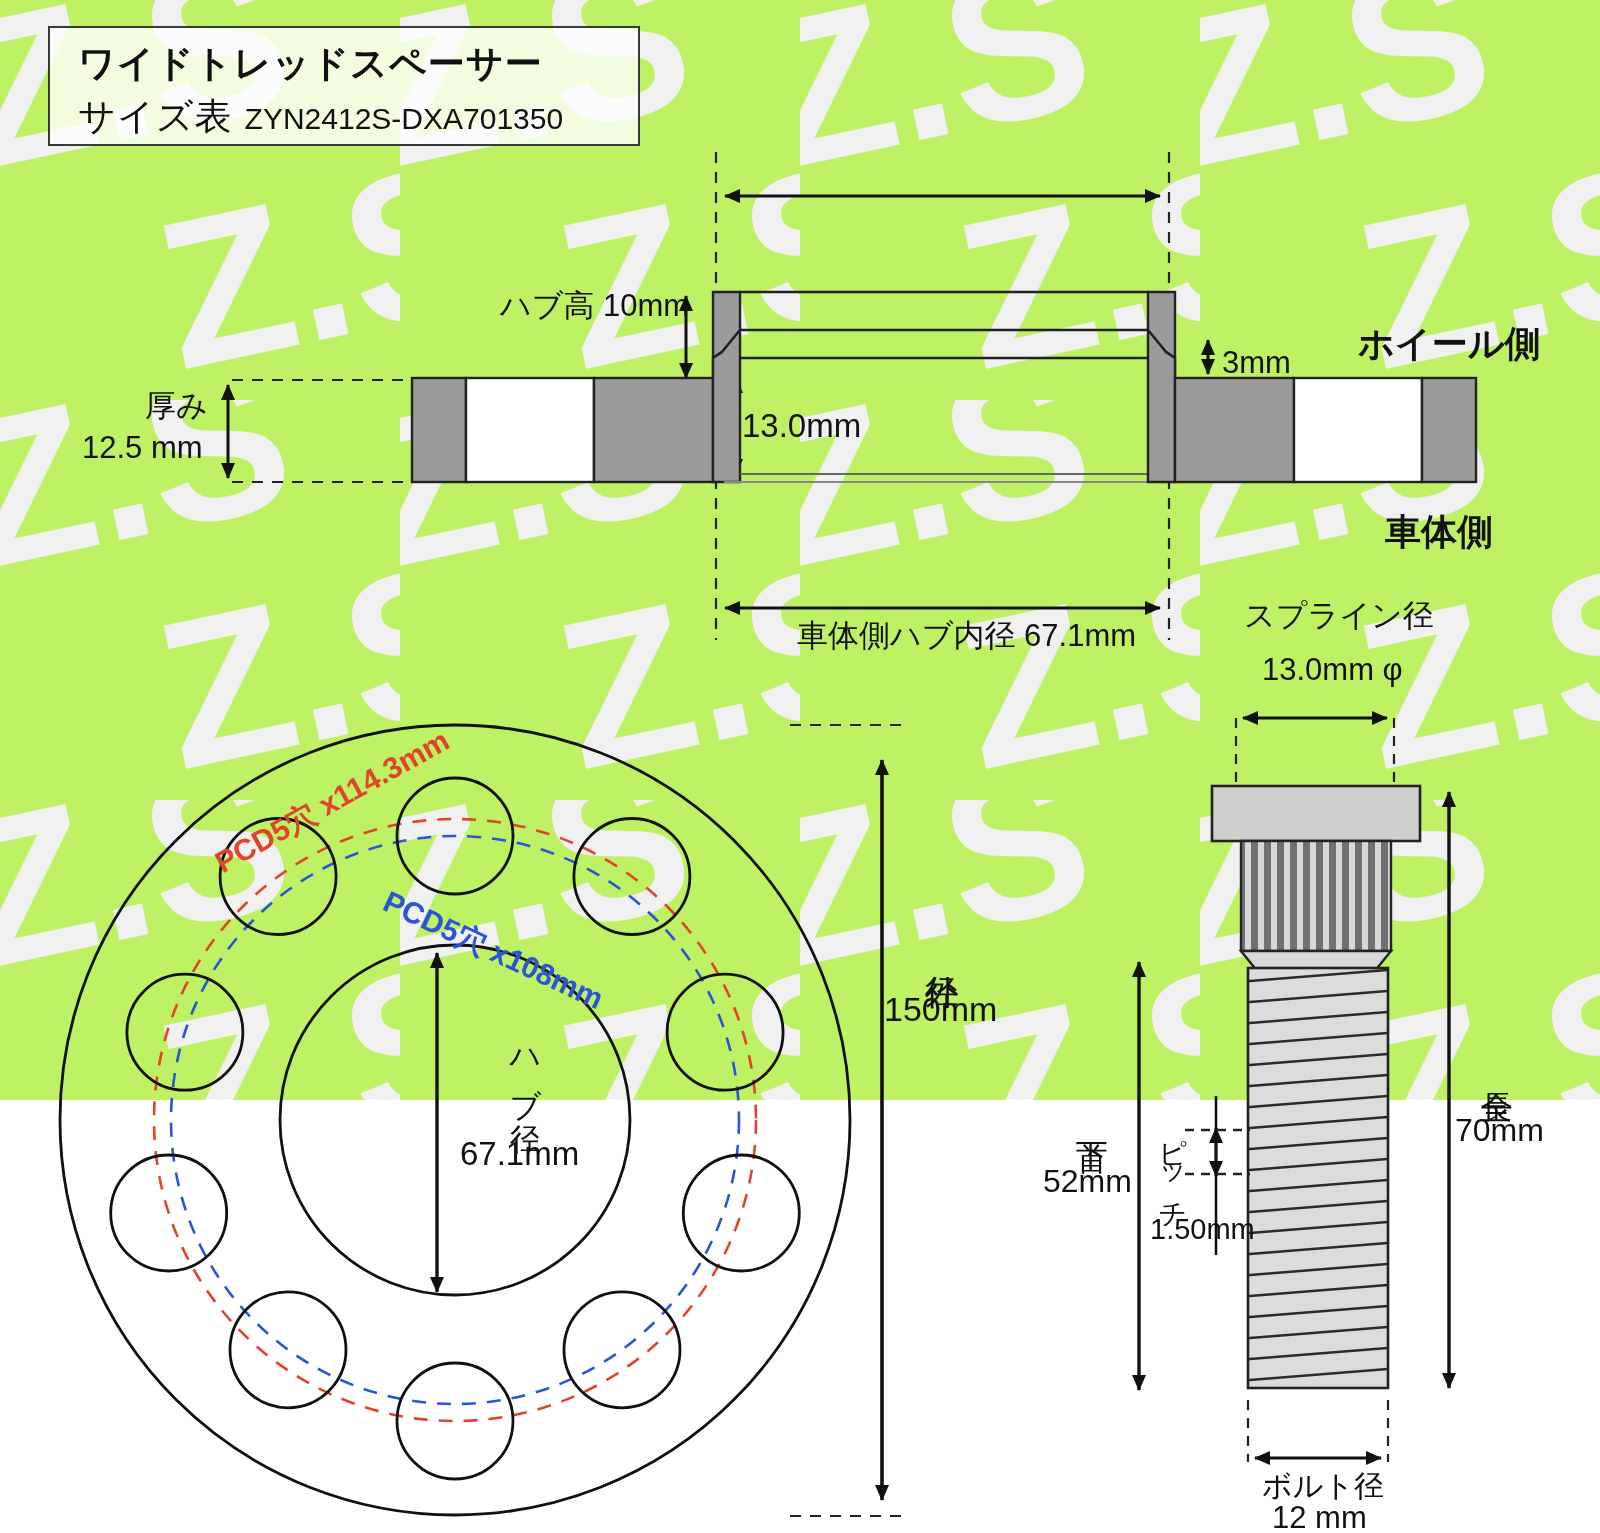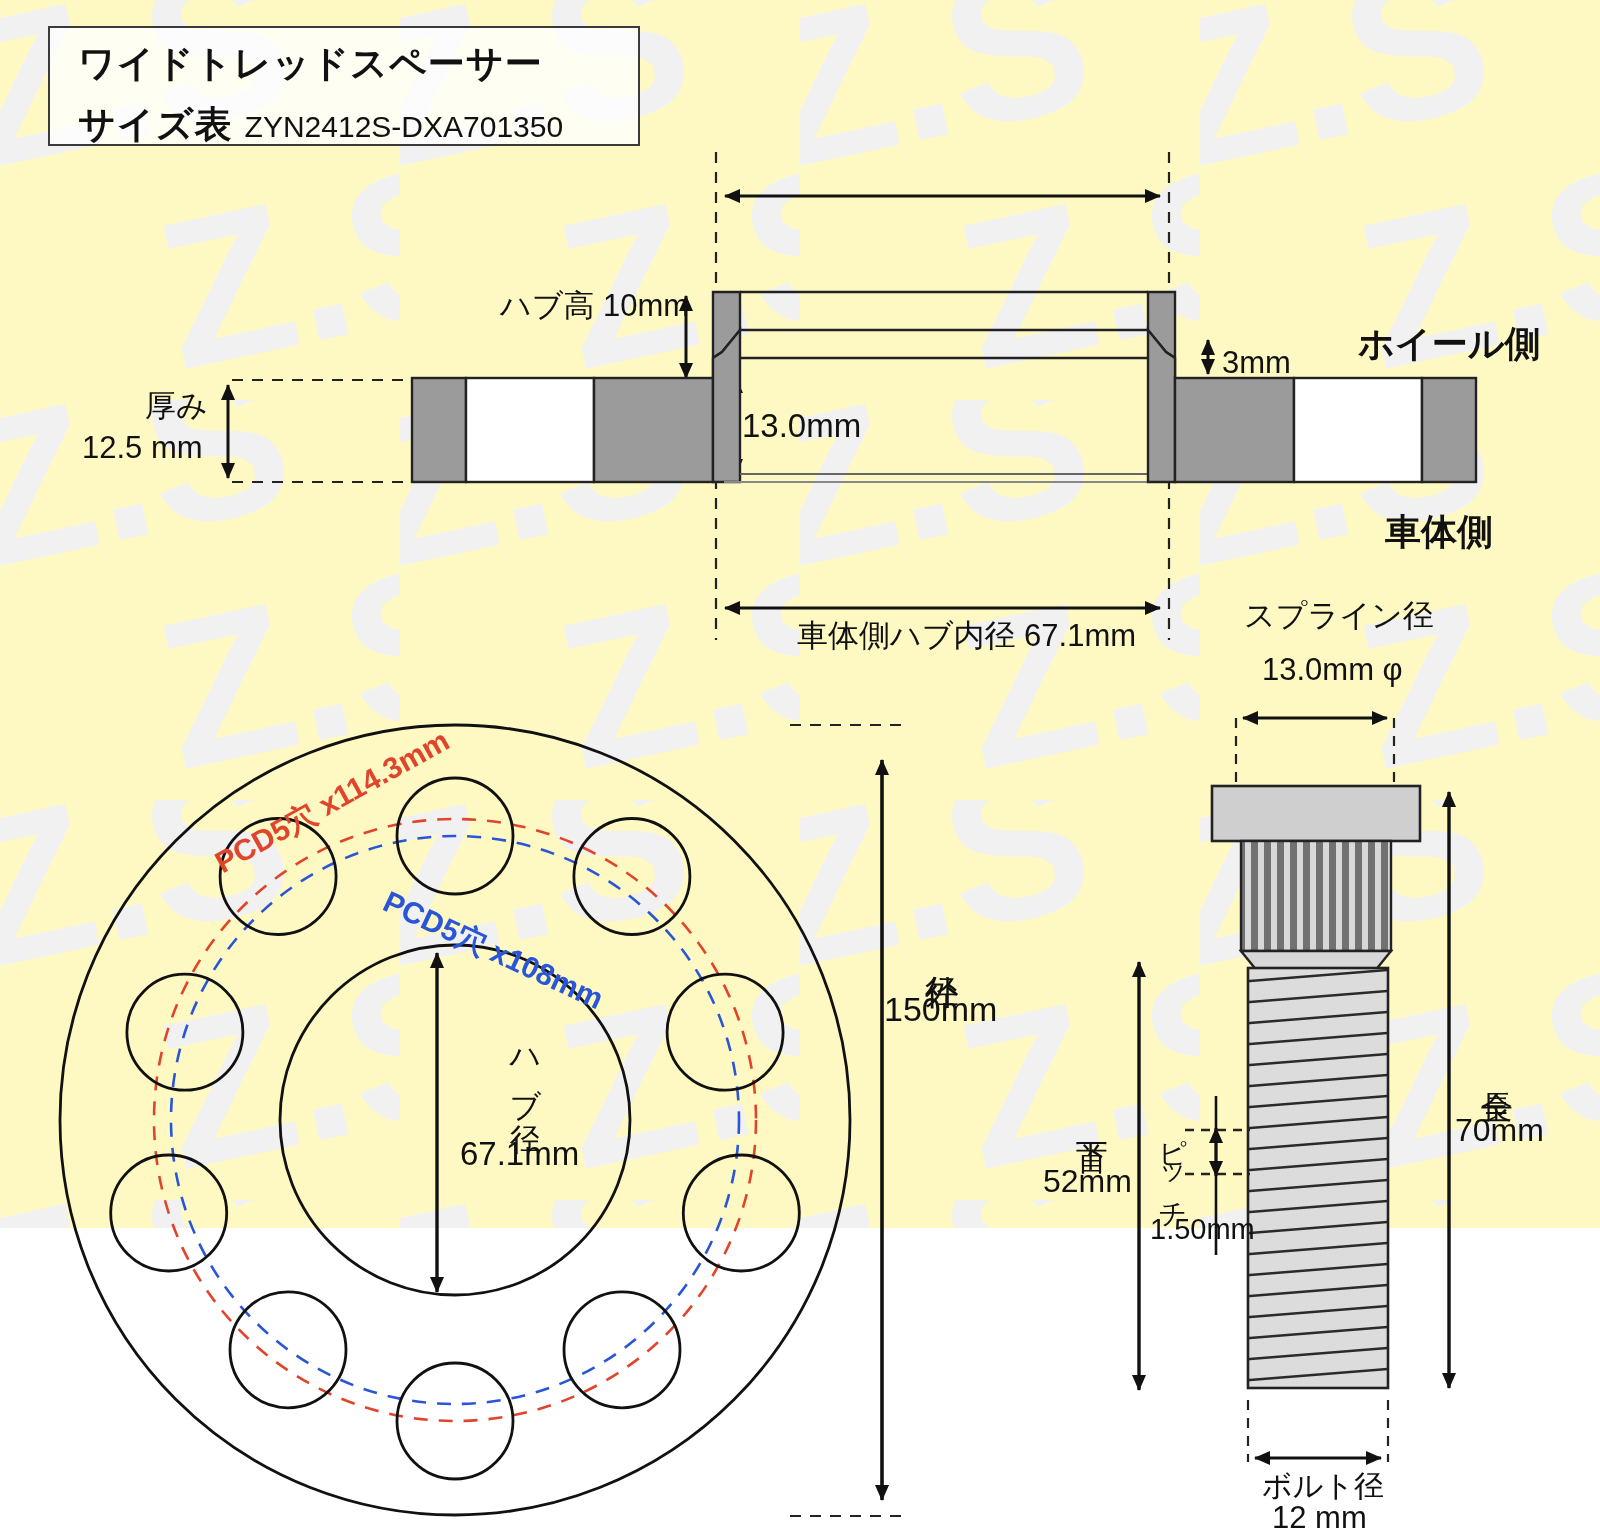--- a/index.html
+++ b/index.html
@@ -2,21 +2,21 @@
 <html><head>
 <meta charset="utf-8">
 <style>
   * { box-sizing: border-box; margin:0; padding:0; }
   html, body {
     width: 1600px; height: 1533px;
     background: #ffffff;
     font-family: "Liberation Sans", "DejaVu Sans", sans-serif;
     overflow: hidden;
   }
-  #root { position: relative; width: 1600px; height: 1228px; background:#fef9c3; }
+  #root { position: relative; width: 1600px; height: 1100px; background:#bef264; }
 
   
   #watermark {
     position:absolute; inset:0;
     overflow:hidden;
     pointer-events:none;
   }
   #watermark svg { position:absolute; top:0; left:0; }
 
   
@@ -25,21 +25,21 @@
     width:592px; height:120px;
     border:2px solid #3a3a3a;
     background:rgba(255,255,255,0.80);
     padding:10px 0 0 28px;
   }
   .title-line1 {
     font-size:37px; font-weight:bold; color:#111;
     letter-spacing:1px; line-height:52px; white-space:nowrap;
   }
   .title-line2 { line-height:54px; white-space:nowrap; display:flex; align-items:baseline; gap:12px;}
-  .title-jp { font-size:37px; font-weight:bold; color:#111; letter-spacing:1px;margin-top:8px;}
+  .title-jp { font-size:37px; font-weight:normal; color:#111; letter-spacing:1px;}
   .title-code { font-size:30px; color:#111; letter-spacing:0px;}
 
   
   #drawing { position:absolute; top:0; left:0; }
 
   
   .lbl {
     position:absolute;
     color:#111;
     white-space:nowrap;

